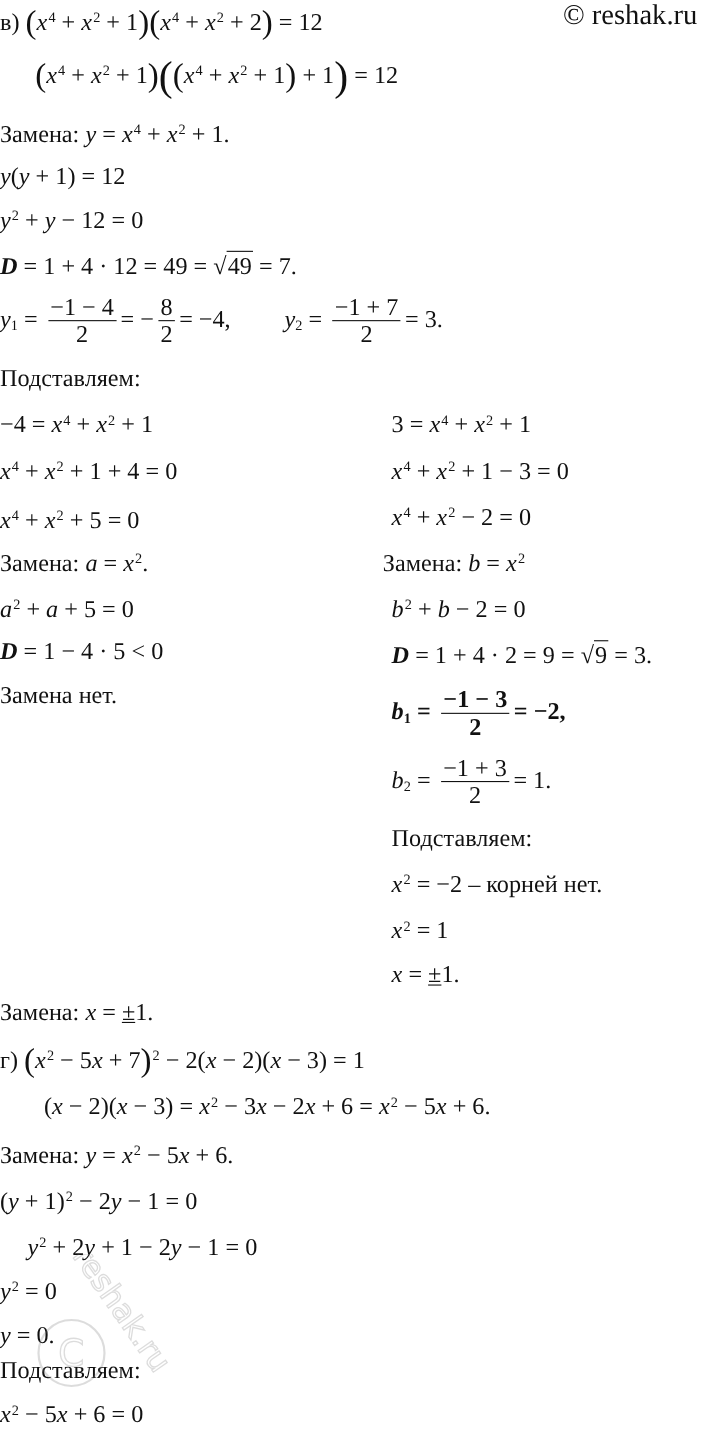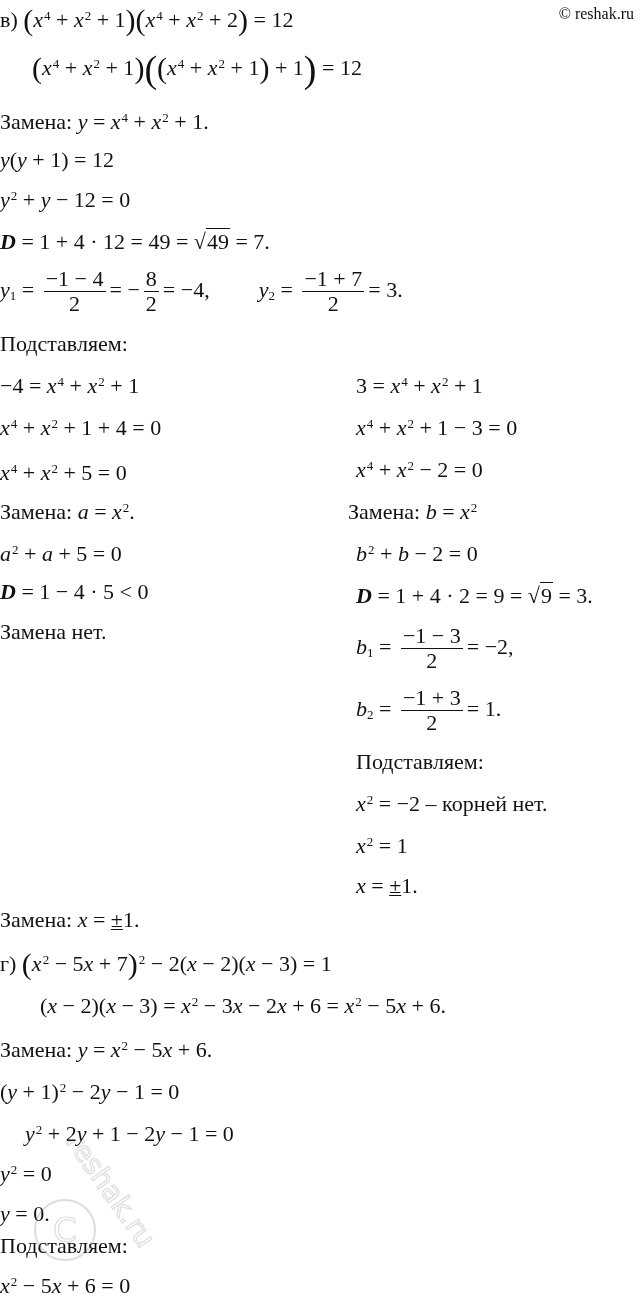--- a/index.html
+++ b/index.html
@@ -11,21 +11,21 @@
   sub { font-size:13px; vertical-align:bottom; position:relative; top:5px; }
   .frac { display:inline-flex; flex-direction:column; align-items:center; vertical-align:middle; margin:0 4px; line-height:24px; }
   .frac .num { border-bottom:1.5px solid #111; padding:0 2px; }
   .frac .den { padding:0 2px; }
   .big { font-size:30px; vertical-align:-3px; }
   .bigger { font-size:38px; vertical-align:-7px; }
   .sqrt { display:inline-block; }
   .sqrt .rad { border-top:1.5px solid #111; padding:0 1px; }
   .bold { font-weight:bold; font-style:italic; }
   .pm { text-decoration:underline; text-decoration-thickness:1px; text-underline-offset:2px; }
-  .copyright { position:absolute; right:6px; top:0px; font-size:16px; line-height:28px; }
+  .copyright { position:absolute; right:6px; top:0px; font-size:26px; line-height:28px; }
   .watermark { position:absolute; left:20px; top:1140px; width:140px; height:140px; opacity:0.25; }
 </style>
 </head>
 <body>
 
 <div class="copyright">© reshak.ru</div>
 
 <div class="line" style="left:0;top:6px;">
   <span>в)</span>
   <span class="big">(</span><i>x</i><sup>4</sup> + <i>x</i><sup>2</sup> + 1<span class="big">)</span><span class="big">(</span><i>x</i><sup>4</sup> + <i>x</i><sup>2</sup> + 2<span class="big">)</span> = 12
@@ -64,21 +64,21 @@
 <div class="line" style="left:0;top:540px;"><i>a</i><sup>2</sup> + <i>a</i> + 5 = 0</div>
 <div class="line" style="left:0;top:578px;"><span class="bold">D</span> = 1 − 4 · 5 &lt; 0</div>
 <div class="line" style="left:0;top:618px;">Замена нет.</div>
 
 <div class="line" style="left:356px;top:372px;">3 = <i>x</i><sup>4</sup> + <i>x</i><sup>2</sup> + 1</div>
 <div class="line" style="left:356px;top:414px;"><i>x</i><sup>4</sup> + <i>x</i><sup>2</sup> + 1 − 3 = 0</div>
 <div class="line" style="left:356px;top:456px;"><i>x</i><sup>4</sup> + <i>x</i><sup>2</sup> − 2 = 0</div>
 <div class="line" style="left:348px;top:498px;"><span>Замена:</span> <i>b</i> = <i>x</i><sup>2</sup></div>
 <div class="line" style="left:356px;top:540px;"><i>b</i><sup>2</sup> + <i>b</i> − 2 = 0</div>
 <div class="line" style="left:356px;top:582px;"><span class="bold">D</span> = 1 + 4 · 2 = 9 = <span class="sqrt">√<span class="rad">9</span></span> = 3.</div>
-<div class="line" style="left:356px;top:622px;line-height:50px;">
+<div class="line" style="left:356px;top:622px;line-height:50px;font-weight:bold;">
   <i>b</i><sub>1</sub> = <span class="frac">
       <span class="num">−1 − 3</span>
       <span class="den">2</span>
     </span><span>= −2,</span>
 </div>
 <div class="line" style="left:356px;top:684px;line-height:50px;">
   <i>b</i><sub>2</sub> = <span class="frac">
       <span class="num">−1 + 3</span>
       <span class="den">2</span>
     </span><span>= 1.</span>

